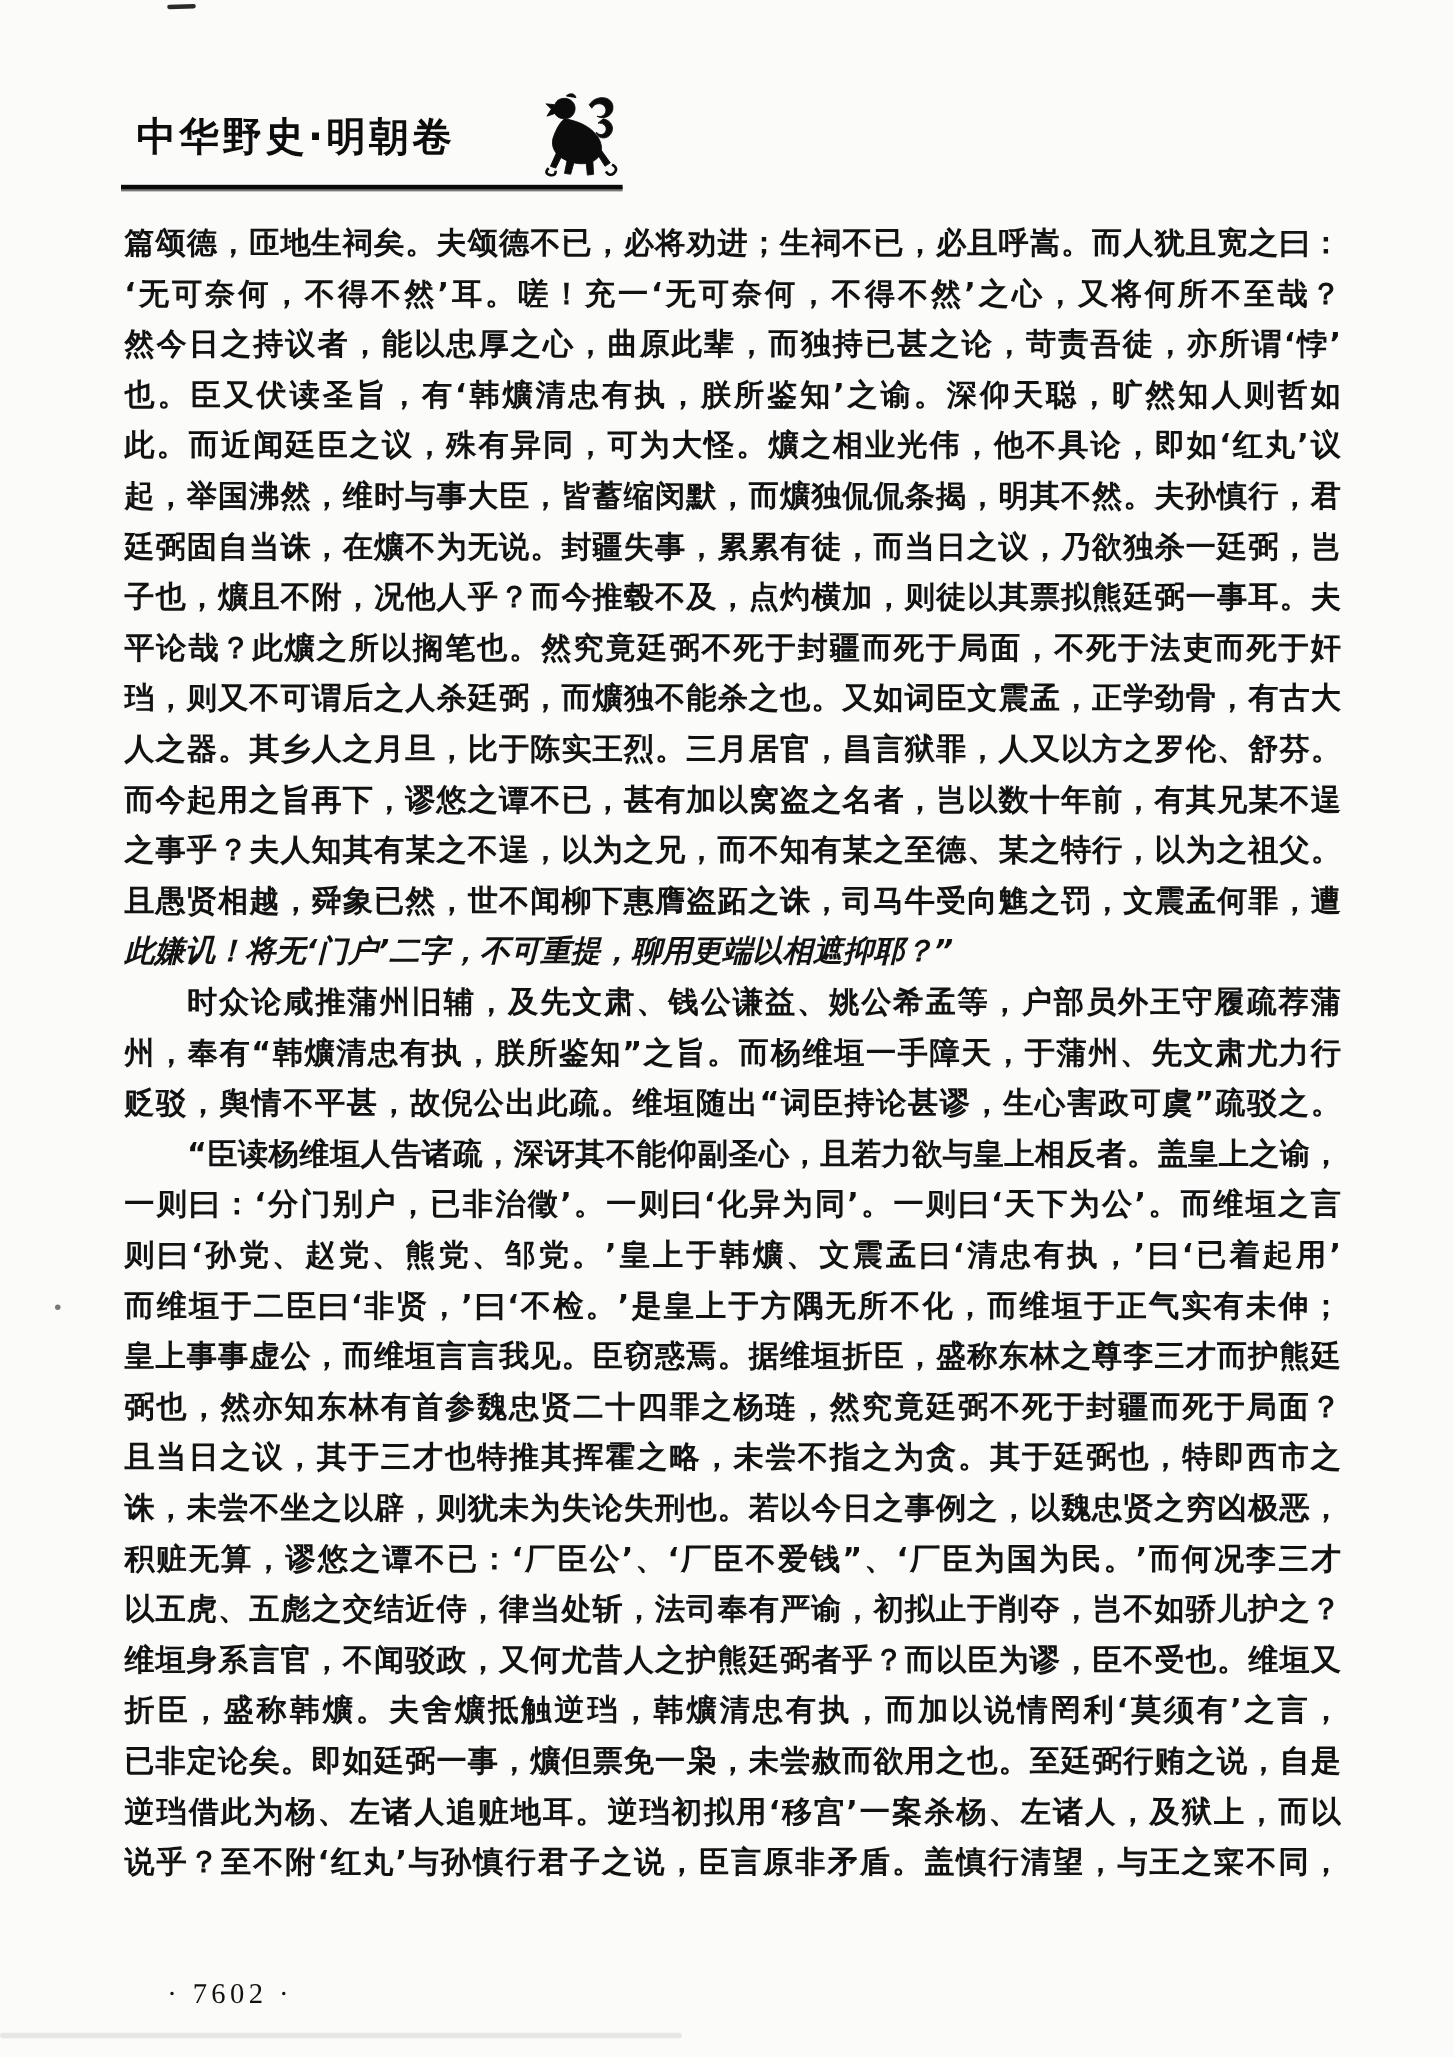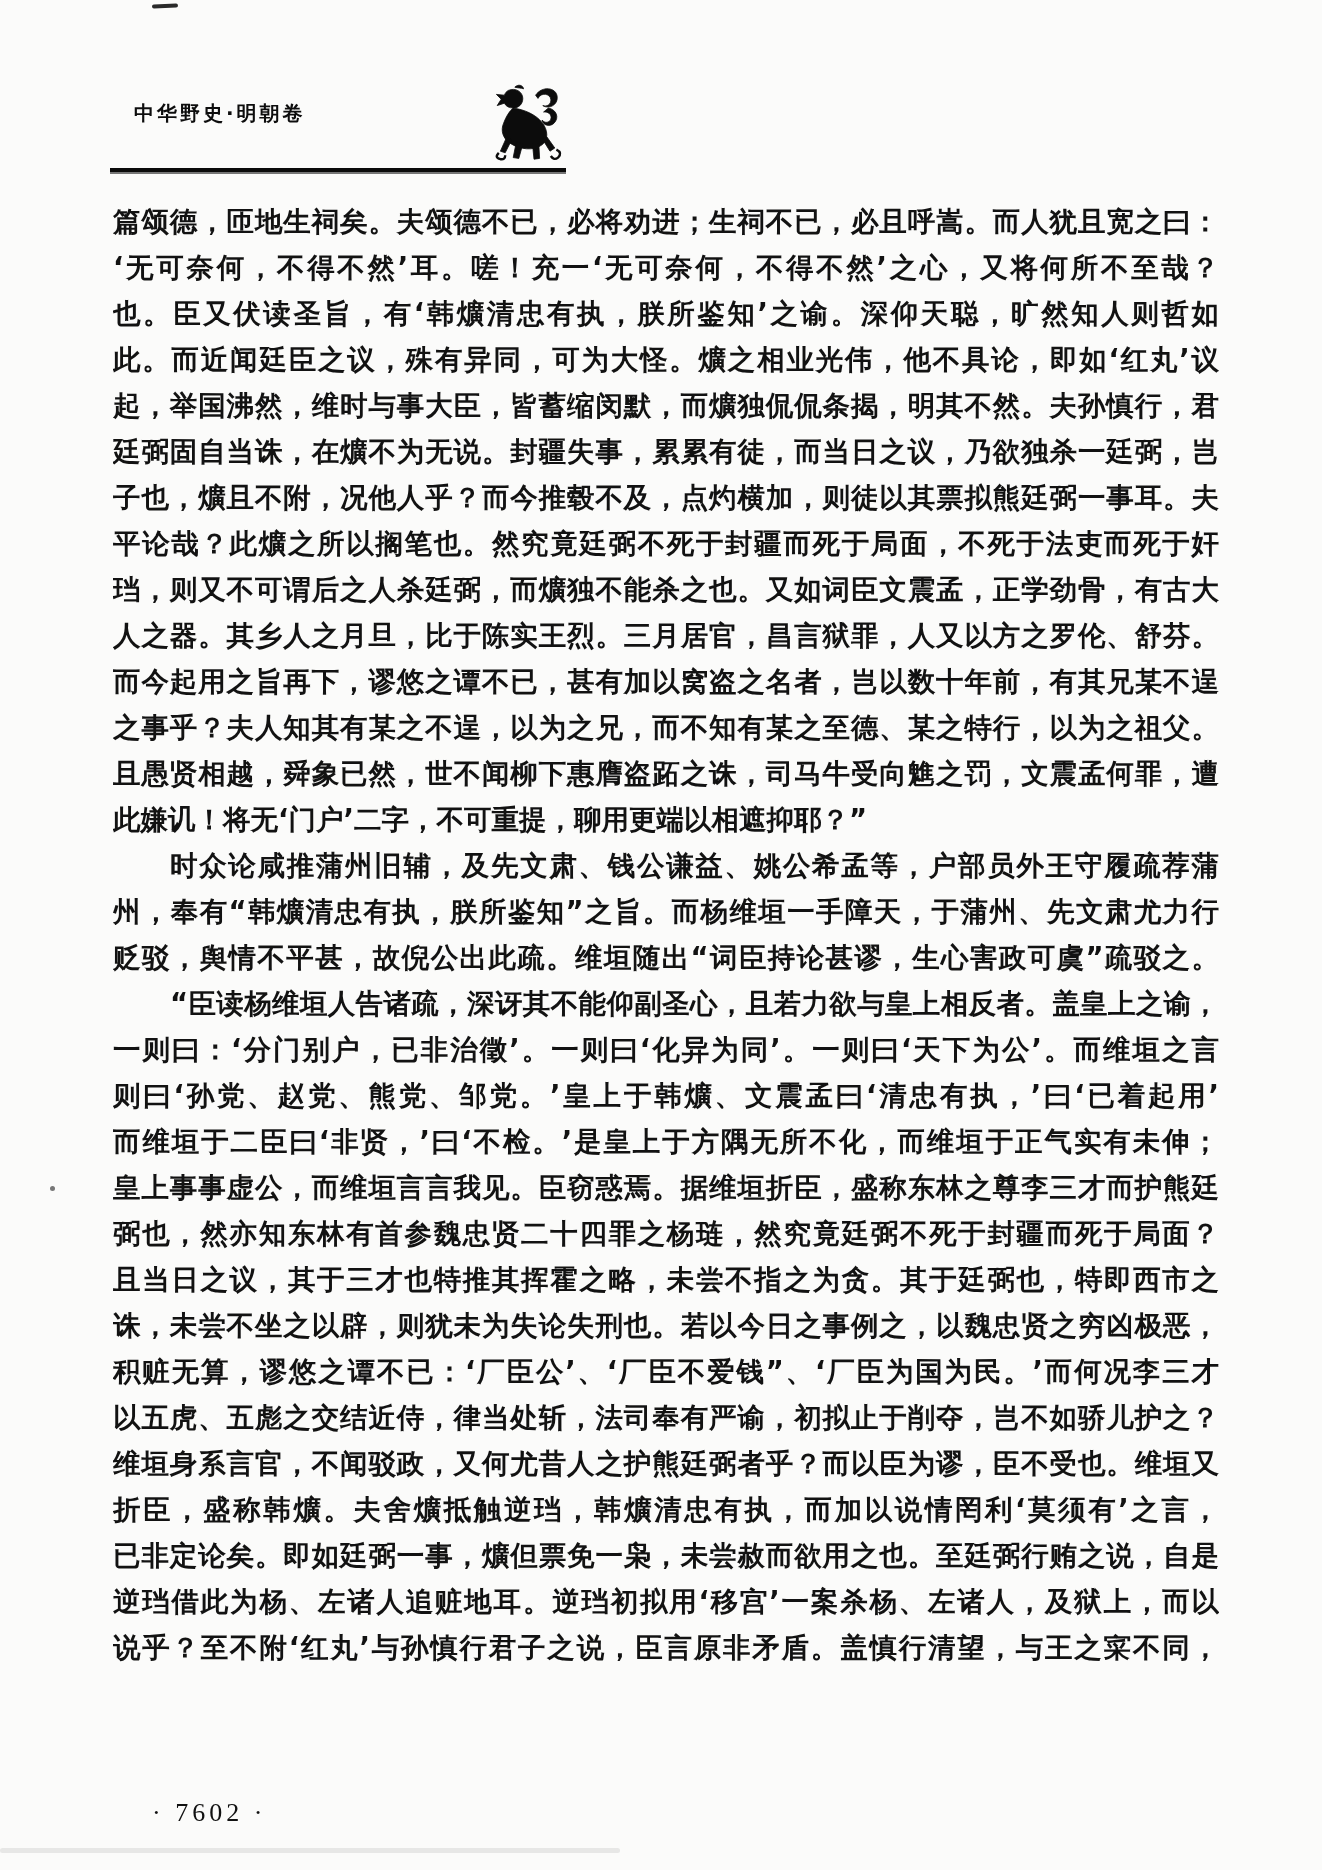--- a/index.html
+++ b/index.html
@@ -9,22 +9,22 @@
     position: relative;
     font-family: "DejaVu Sans", sans-serif;
     color: #141414;
     overflow: hidden;
   }
   .page { position: absolute; inset: 0; }
 
   
   .header-title {
     position: absolute;
-    left: 134px; top: 100px;
-    font-size: 20px;
+    left: 124px; top: 100px;
+    font-size: 36px;
     font-weight: bold;
     letter-spacing: 3px;
     color: #0d0d0d;
     white-space: nowrap;
   }
   .ornament {
     position: absolute;
     left: 486px; top: 84px;
     width: 80px; height: 88px;
   }
@@ -50,20 +50,21 @@
     font-weight: 600;
     white-space: nowrap;
     text-align: justify;
     text-align-last: justify;
     text-justify: inter-character;
     overflow: hidden;
     color: #121212;
   }
   .line.para-end {
     text-align-last: left;
+    font-style: italic;
   }
   .line.indent {
     text-indent: 57px;
   }
 
   
   .footer {
     position: absolute;
     left: 152px; top: 1798px;
     font-family: "Liberation Serif", serif;
@@ -131,20 +132,21 @@
         <path d="M88,82 q8,4 2,10 q-5,4 -9,-2" fill="none" stroke-width="3"></path>
       </g>
     </svg>
   </div>
 
   <div class="header-rule"></div>
 
   <div class="body-text">
       <div class="line">篇颂德，匝地生祠矣。夫颂德不已，必将劝进；生祠不已，必且呼嵩。而人犹且宽之曰：</div>
       <div class="line">‘无可奈何，不得不然’耳。嗟！充一‘无可奈何，不得不然’之心，又将何所不至哉？</div>
+      <div class="line">然今日之持议者，能以忠厚之心，曲原此辈，而独持已甚之论，苛责吾徒，亦所谓‘悖’</div>
       <div class="line">也。臣又伏读圣旨，有‘韩爌清忠有执，朕所鉴知’之谕。深仰天聪，旷然知人则哲如</div>
       <div class="line">此。而近闻廷臣之议，殊有异同，可为大怪。爌之相业光伟，他不具论，即如‘红丸’议</div>
       <div class="line">起，举国沸然，维时与事大臣，皆蓄缩闵默，而爌独侃侃条揭，明其不然。夫孙慎行，君</div>
       <div class="line">廷弼固自当诛，在爌不为无说。封疆失事，累累有徒，而当日之议，乃欲独杀一廷弼，岂</div>
       <div class="line">子也，爌且不附，况他人乎？而今推毂不及，点灼横加，则徒以其票拟熊廷弼一事耳。夫</div>
       <div class="line">平论哉？此爌之所以搁笔也。然究竟廷弼不死于封疆而死于局面，不死于法吏而死于奸</div>
       <div class="line">珰，则又不可谓后之人杀廷弼，而爌独不能杀之也。又如词臣文震孟，正学劲骨，有古大</div>
       <div class="line">人之器。其乡人之月旦，比于陈实王烈。三月居官，昌言狱罪，人又以方之罗伦、舒芬。</div>
       <div class="line">而今起用之旨再下，谬悠之谭不已，甚有加以窝盗之名者，岂以数十年前，有其兄某不逞</div>
       <div class="line">之事乎？夫人知其有某之不逞，以为之兄，而不知有某之至德、某之特行，以为之祖父。</div>

